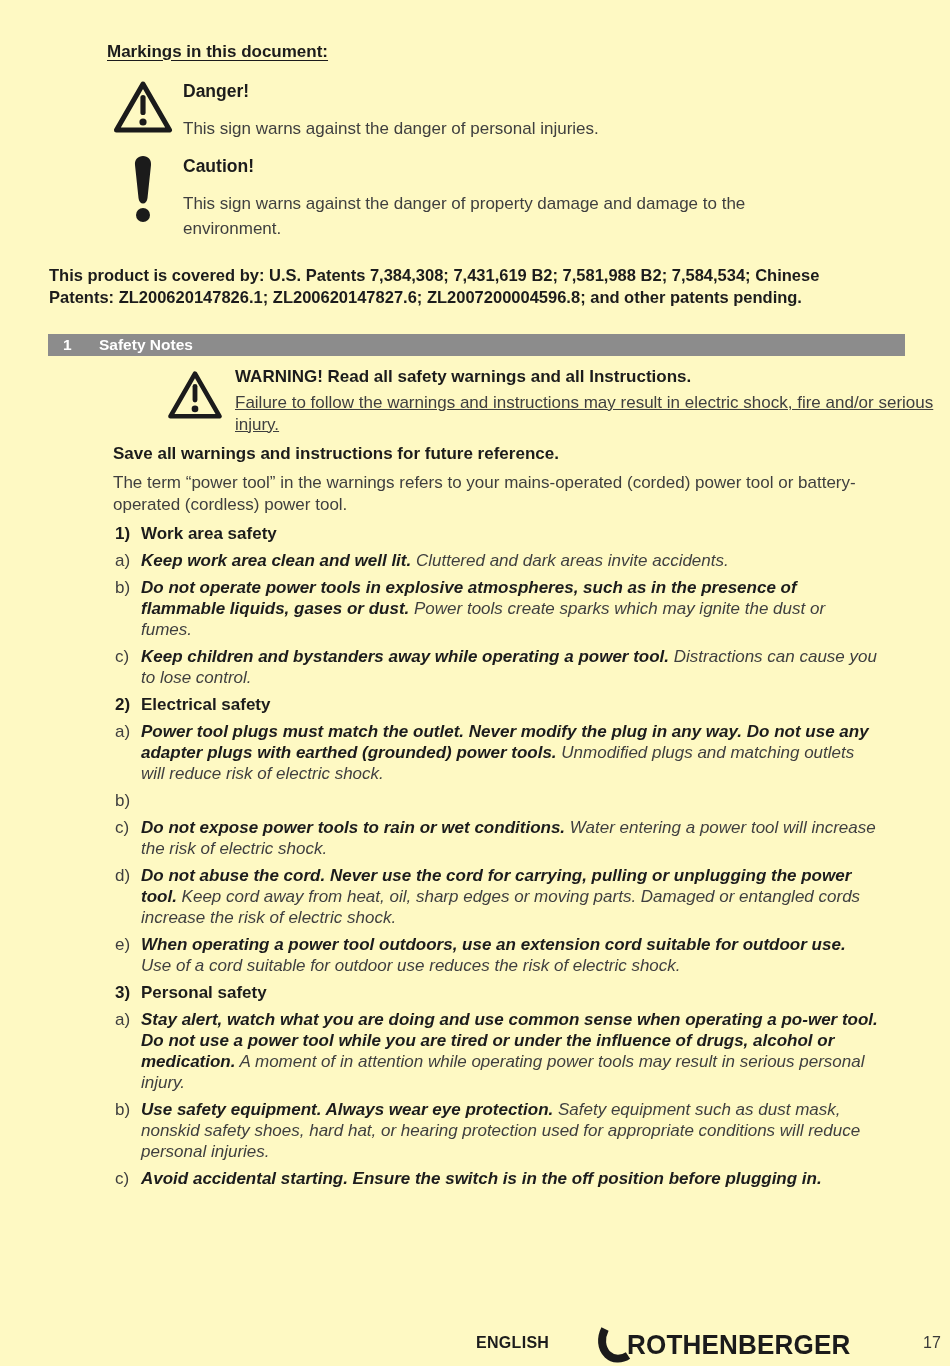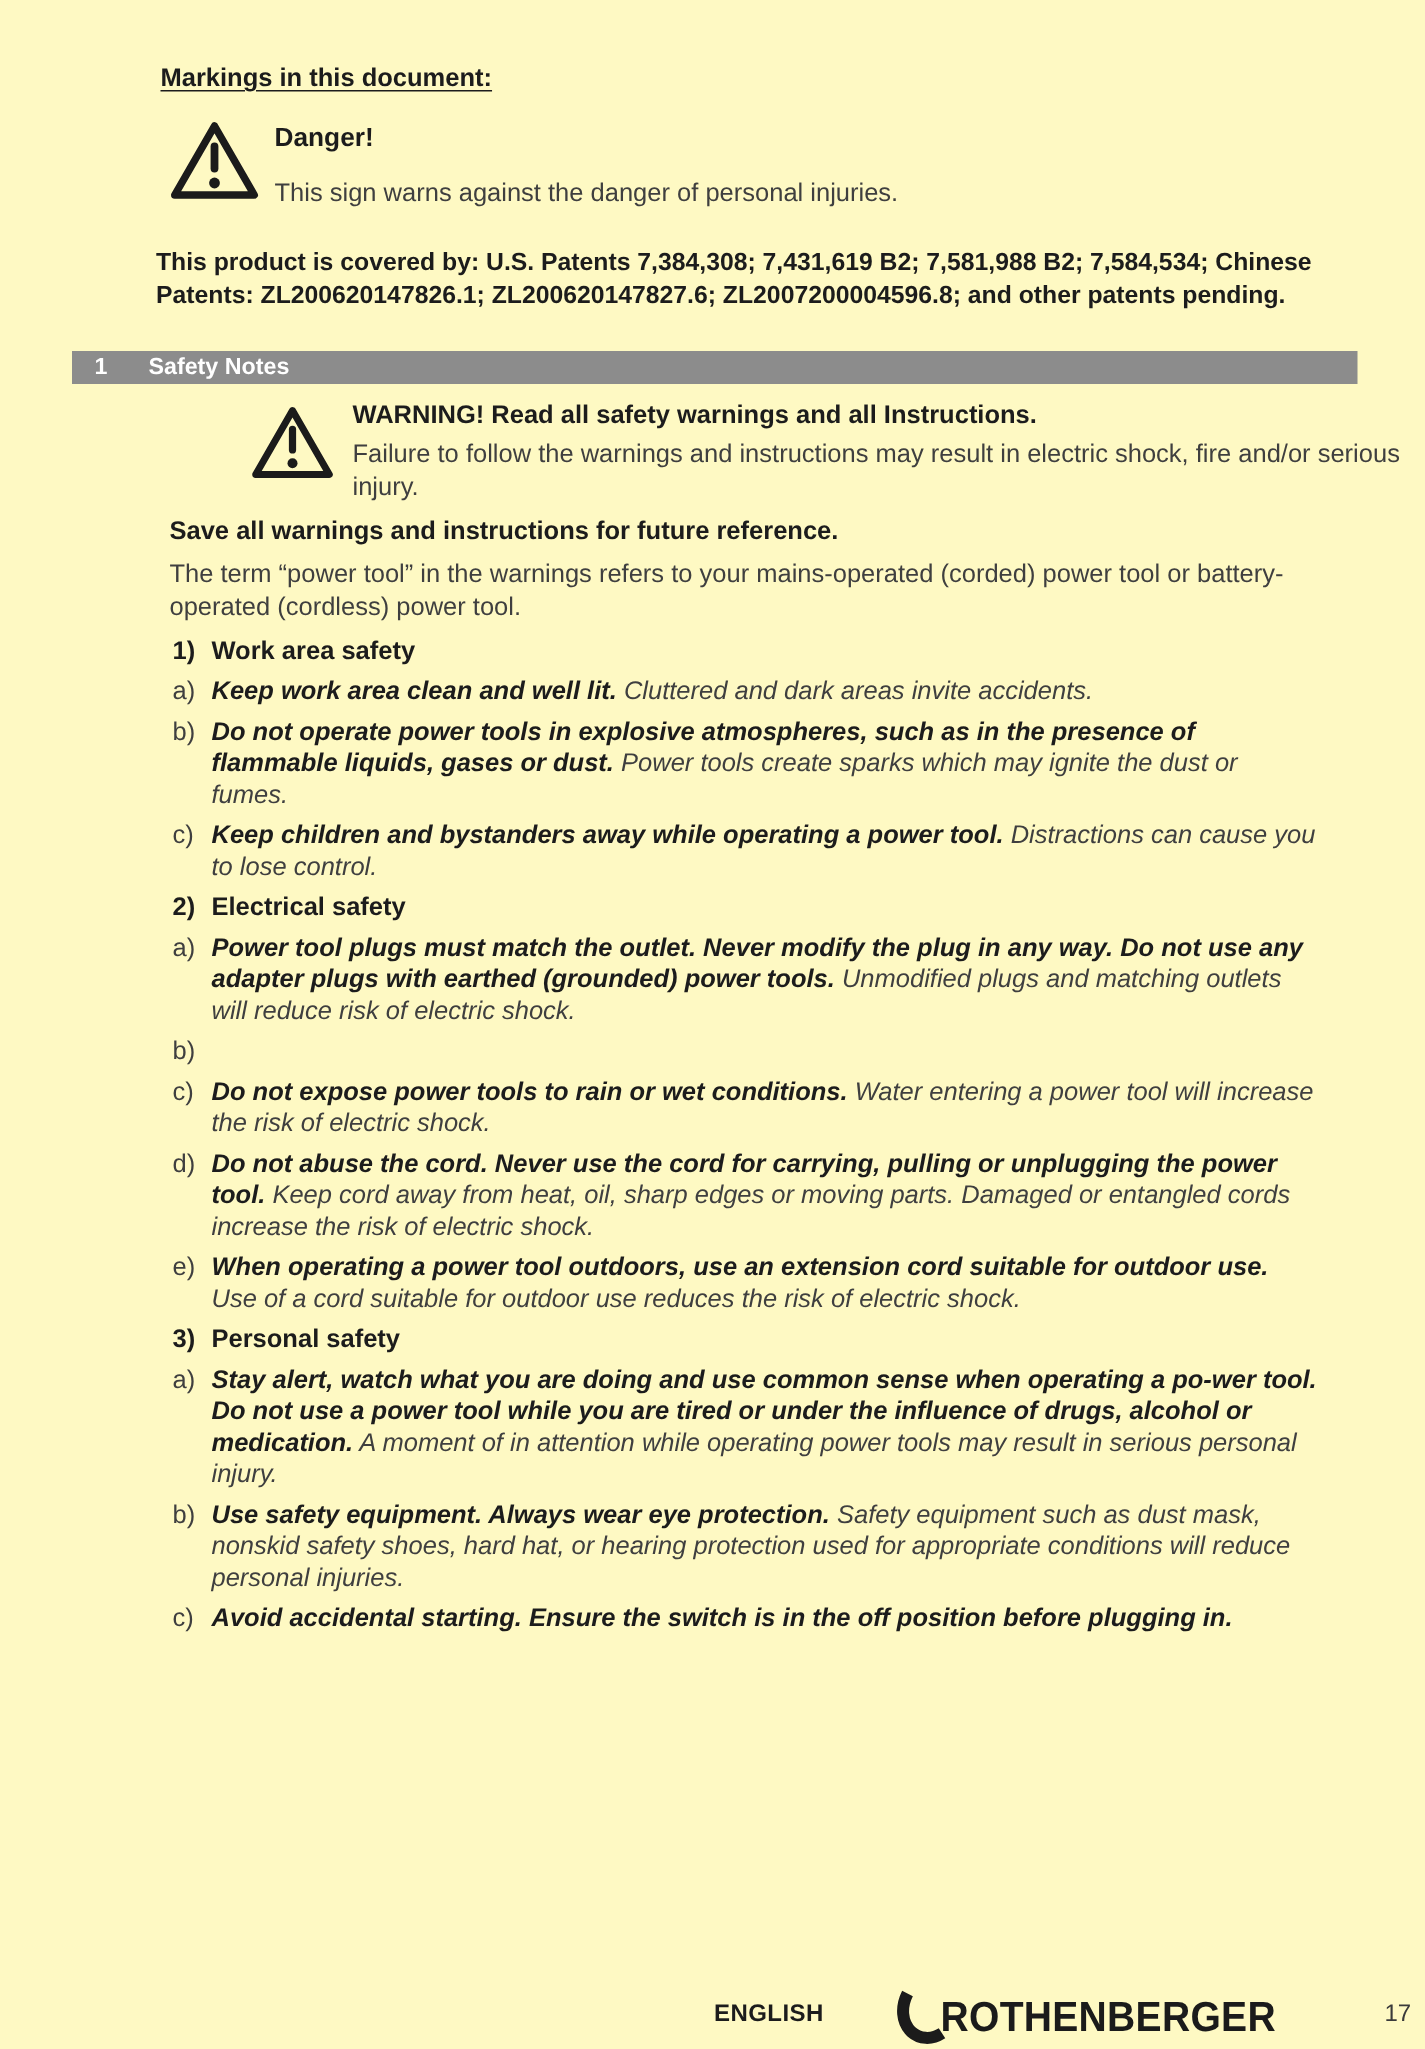--- a/index.html
+++ b/index.html
@@ -19,35 +19,35 @@
   .marking-row { display:flex; margin-bottom:14px; }
   .marking-icon { width:80px; flex-shrink:0; display:flex; justify-content:center; align-items:flex-start; }
   .marking-body { padding-top:1px; }
   .marking-title { font-size:17.5px; font-weight:bold; margin:0 0 14px 0; }
   .marking-desc { font-size:17px; line-height:25px; max-width:612px; color:#3f3f3f; }
   .marking-row.call-row { margin-top:4px; }
   .marking-row.call-row .marking-icon { align-items:center; }
   .marking-row.call-row .marking-title { margin:0; }
 
   .patent {
-    margin:24px 0 0 104px; max-width:794px;
+    margin:24px 0 0 49px; max-width:794px;
     font-size:16.5px; font-weight:bold; line-height:21.5px;
   }
 
   .section-bar {
     margin:26px 0 0 48px; width:857px; height:22px; background:#8c8c8c;
     color:#ffffff; font-weight:bold; font-size:15.5px;
     display:flex; align-items:center;
   }
   .section-num { width:51px; padding-left:15px; box-sizing:border-box; }
 
   .warning-block { display:flex; margin:9px 0 0 113px;justify-content:flex-end; }
   .warning-icon { width:68px; flex-shrink:0; padding-top:5px; }
   .warning-title { font-size:17px; font-weight:bold; margin:2px 0 5px 0; }
-  .warning-body { font-size:17px; line-height:21.5px; max-width:715px; color:#3f3f3f; }
+  .warning-body { font-size:17px; line-height:21.5px; max-width:715px; color:#3f3f3f;text-decoration:underline; }
 
   .save-note { margin:9px 0 0 113px; font-size:17px; font-weight:bold; }
   .term-note { margin:8px 0 0 113px; font-size:17px; line-height:21.5px; max-width:760px; color:#3f3f3f; }
 
   .groups { margin:8px 0 0 115px; }
   .group-header { display:flex; font-size:17px; font-weight:bold; margin:6px 0; line-height:21px; }
   .group-marker { width:26px; flex-shrink:0; }
   .item { display:flex; margin:6px 0; font-size:17px; line-height:21px; }
   .item-marker { width:26px; flex-shrink:0; color:#3f3f3f; }
   .item-text { max-width:738px;font-style:italic; }
@@ -81,20 +81,32 @@
           <rect x="27.4" y="15" width="5.2" height="20" rx="2.6" fill="#1b1b1b"></rect>
           <circle cx="30" cy="42" r="3.6" fill="#1b1b1b"></circle>
         </svg>
       </div>
       <div class="marking-body">
         <p class="marking-title">Danger!</p>
         <p class="marking-desc">This sign warns against the danger of personal injuries.</p>
       </div>
     </div>
 
+    <div class="marking-row">
+      <div class="marking-icon">
+        <svg class="icon-svg" width="26" height="68" viewBox="0 0 26 68">
+          <path d="M13 1 C18 1 21.5 4.5 21 10 L17.5 43 C17.2 46.5 15.3 48.5 13 48.5 C10.7 48.5 8.8 46.5 8.5 43 L5 10 C4.5 4.5 8 1 13 1 Z" fill="#1b1b1b"></path>
+          <circle cx="13" cy="60" r="7" fill="#1b1b1b"></circle>
+        </svg>
+      </div>
+      <div class="marking-body">
+        <p class="marking-title">Caution!</p>
+        <p class="marking-desc">This sign warns against the danger of property damage and damage to the environment.</p>
+      </div>
+    </div>
 
 
   </div>
 
   <p class="patent">This product is covered by: U.S. Patents 7,384,308; 7,431,619 B2; 7,581,988 B2; 7,584,534; Chinese Patents: ZL200620147826.1; ZL200620147827.6; ZL2007200004596.8; and other patents pending.</p>
 
   <div class="section-bar">
     <span class="section-num">1</span>
     <span class="section-title">Safety Notes</span>
   </div>

